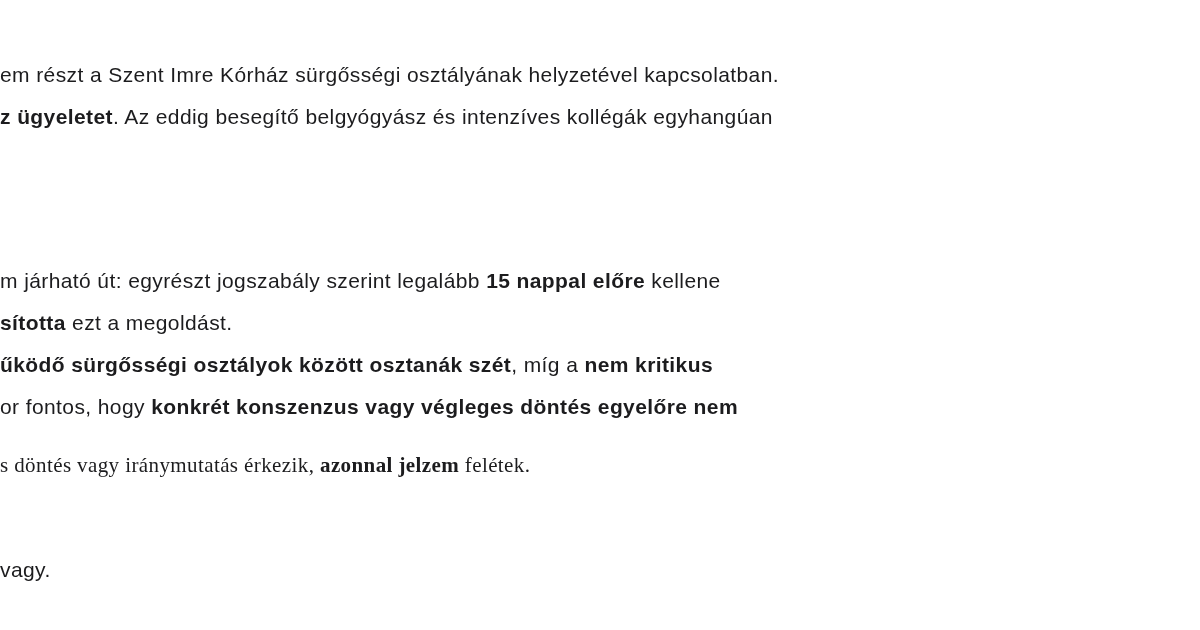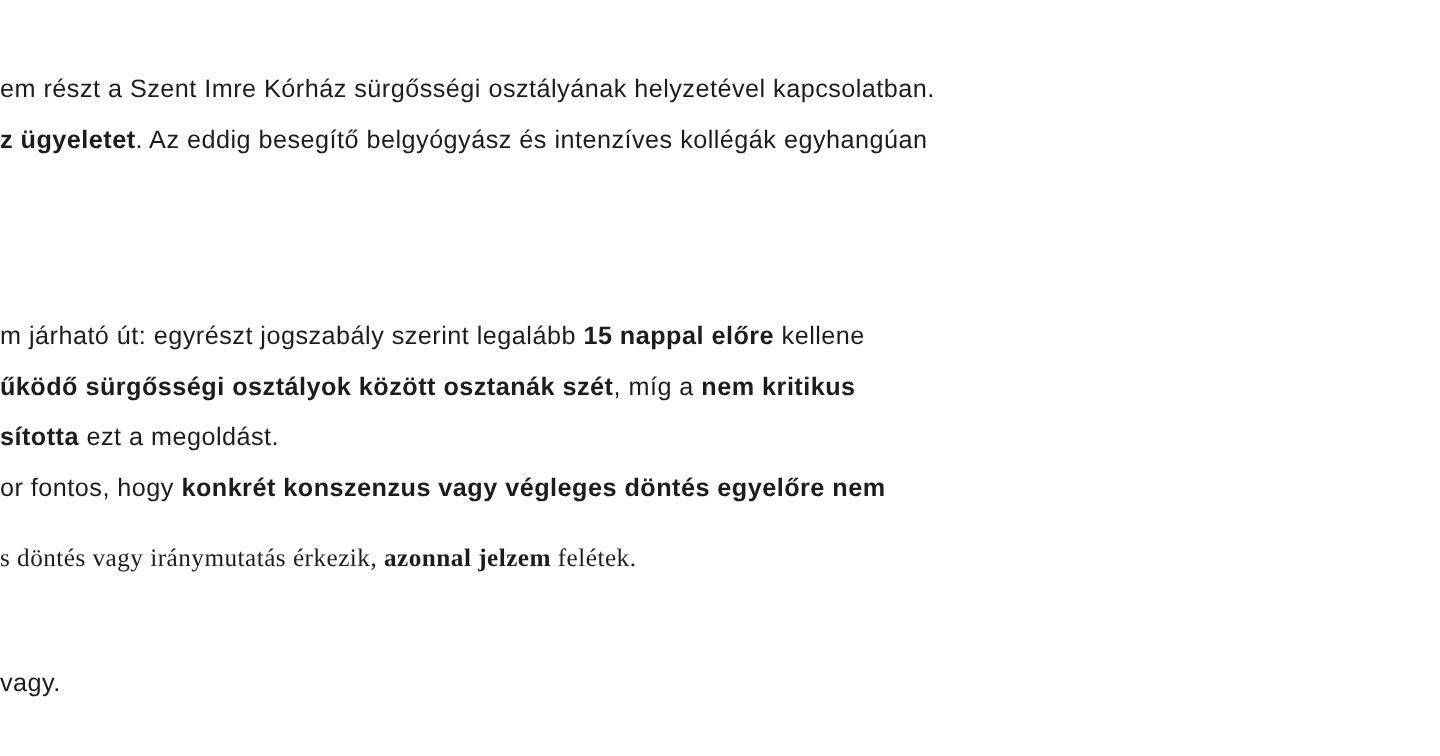--- a/index.html
+++ b/index.html
@@ -46,22 +46,22 @@
 <body>
 
 <div class="page">
   <div class="text-canvas" id="text-root">
       <div class="block block-1">
         <div class="line"><span class="seg">em részt a Szent Imre Kórház sürgősségi osztályának helyzetével kapcsolatban.</span></div>
         <div class="line"><span class="seg bold">z ügyeletet</span><span class="seg">. Az eddig besegítő belgyógyász és intenzíves kollégák egyhangúan</span></div>
       </div>
       <div class="block block-2">
         <div class="line"><span class="seg">m járható út: egyrészt jogszabály szerint legalább </span><span class="seg bold">15 nappal előre</span><span class="seg"> kellene</span></div>
+        <div class="line"><span class="seg bold">sította</span><span class="seg"> ezt a megoldást.</span></div>
         <div class="line"><span class="seg bold">űködő sürgősségi osztályok között osztanák szét</span><span class="seg">, míg a </span><span class="seg bold">nem kritikus</span></div>
-        <div class="line"><span class="seg bold">sította</span><span class="seg"> ezt a megoldást.</span></div>
         <div class="line"><span class="seg">or fontos, hogy </span><span class="seg bold">konkrét konszenzus vagy végleges döntés egyelőre nem</span></div>
       </div>
       <div class="block block-3">
         <div class="line"><span class="seg">s döntés vagy iránymutatás érkezik, </span><span class="seg bold">azonnal jelzem</span><span class="seg"> felétek.</span></div>
       </div>
       <div class="block block-4">
         <div class="line"><span class="seg">vagy.</span></div>
       </div>
     </div>
 </div>

